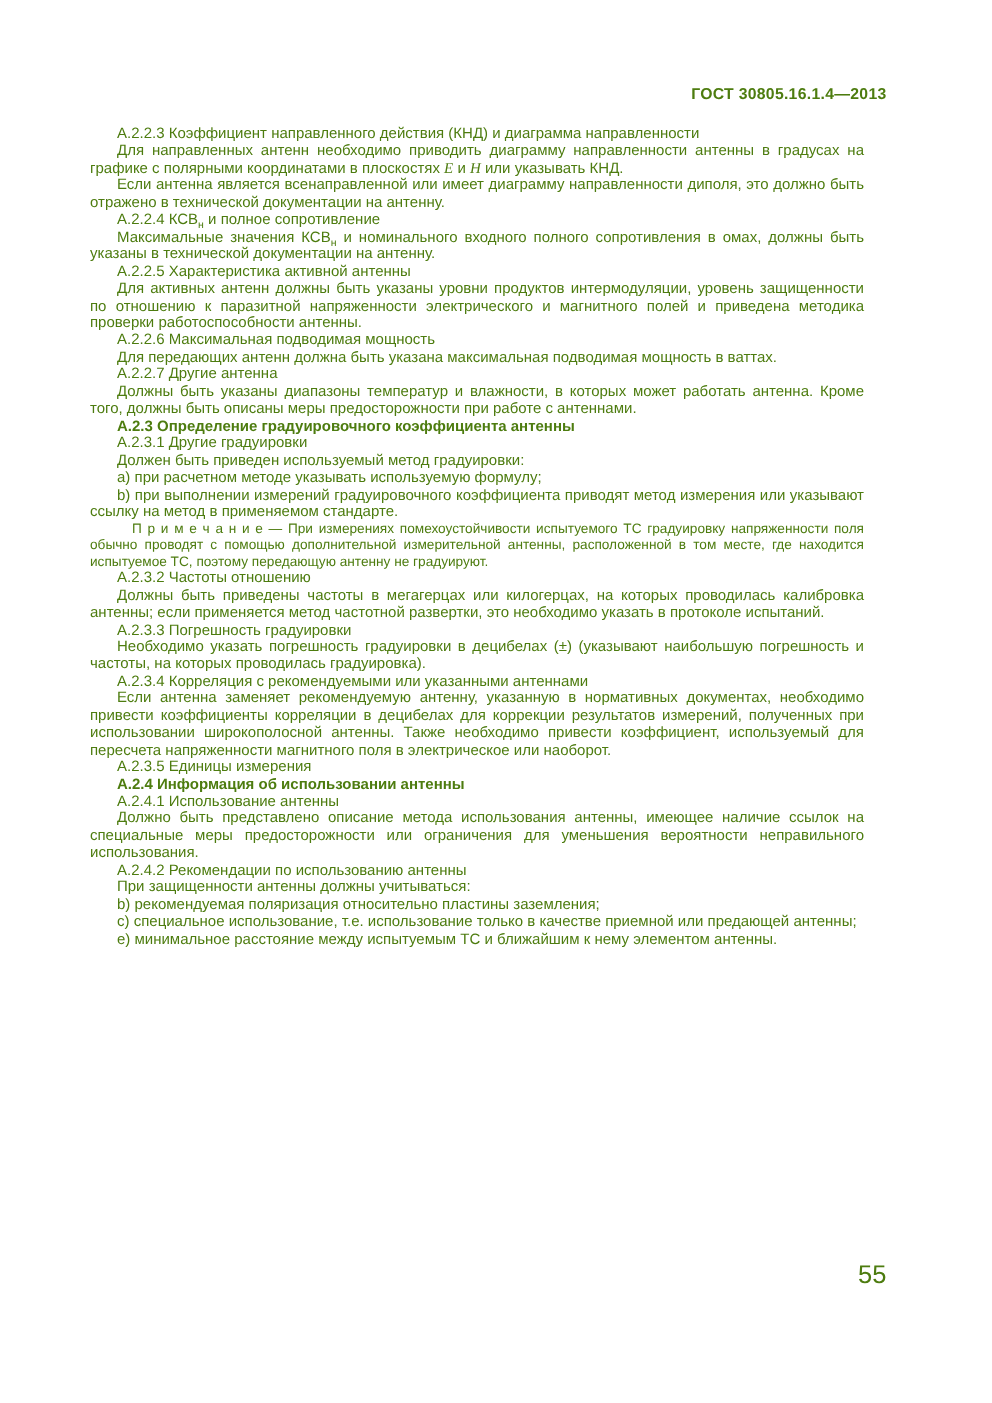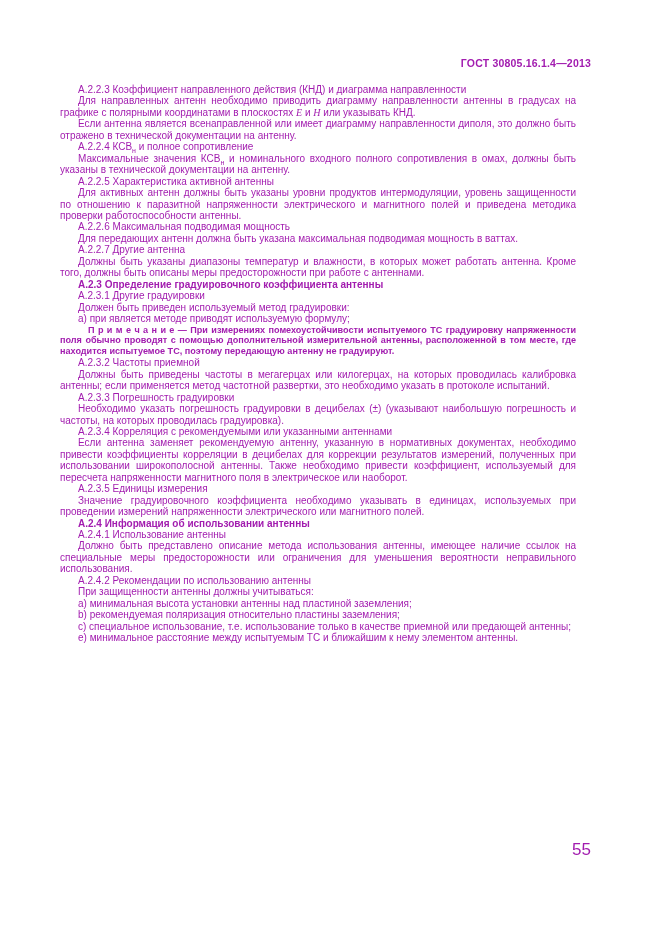--- a/index.html
+++ b/index.html
@@ -6,21 +6,21 @@
     margin: 0;
     padding: 0;
     background: #ffffff;
   }
   .page {
     position: relative;
     width: 661px;
     height: 935px;
     background: #ffffff;
     font-family: "Liberation Sans", sans-serif;
-    color: #a21caf;
+    color: #4d7c0f;
     overflow: hidden;
   }
   .doc-header {
     position: absolute;
     top: 57px;
     left: 75px;
     width: 516px;
     text-align: right;
     font-weight: bold;
     font-size: 10.5px;
@@ -39,21 +39,20 @@
     margin: 0;
     text-indent: 18px;
   }
   .para.h {
     font-weight: bold;
   }
   .para.note {
     font-size: 9.1px;
     line-height: 10.9px;
     text-indent: 28px;
-    font-weight: bold;
   }
   .para sub {
     font-size: 7px;
     line-height: 0;
   }
   .para i {
     font-family: "Liberation Serif", serif;
     font-style: italic;
   }
   .page-number {
@@ -79,35 +78,34 @@
       <p class="para p">Максимальные значения КСВ<sub>н</sub> и номинального входного полного сопротивления в омах, должны быть указаны в технической документации на антенну.</p>
       <p class="para p">А.2.2.5 Характеристика активной антенны</p>
       <p class="para p">Для активных антенн должны быть указаны уровни продуктов интермодуляции, уровень защищенности по отношению к паразитной напряженности электрического и магнитного полей и приведена методика проверки работоспособности антенны.</p>
       <p class="para p">А.2.2.6 Максимальная подводимая мощность</p>
       <p class="para p">Для передающих антенн должна быть указана максимальная подводимая мощность в ваттах.</p>
       <p class="para p">А.2.2.7 Другие антенна</p>
       <p class="para p">Должны быть указаны диапазоны температур и влажности, в которых может работать антенна. Кроме того, должны быть описаны меры предосторожности при работе с антеннами.</p>
       <p class="para h">А.2.3 Определение градуировочного коэффициента антенны</p>
       <p class="para p">А.2.3.1 Другие градуировки</p>
       <p class="para p">Должен быть приведен используемый метод градуировки:</p>
-      <p class="para p">а) при является методе приводят используемую формулу;</p>
+      <p class="para p">а) при расчетном методе указывать используемую формулу;</p>
+      <p class="para p">b) при выполнении измерений градуировочного коэффициента приводят метод измерения или указывают ссылку на метод в применяемом стандарте.</p>
       <p class="para note">П р и м е ч а н и е — При измерениях помехоустойчивости испытуемого ТС градуировку напряженности поля обычно проводят с помощью дополнительной измерительной антенны, расположенной в том месте, где находится испытуемое ТС, поэтому передающую антенну не градуируют.</p>
-      <p class="para p">А.2.3.2 Частоты приемной</p>
+      <p class="para p">А.2.3.2 Частоты отношению</p>
       <p class="para p">Должны быть приведены частоты в мегагерцах или килогерцах, на которых проводилась калибровка антенны; если применяется метод частотной развертки, это необходимо указать в протоколе испытаний.</p>
       <p class="para p">А.2.3.3 Погрешность градуировки</p>
       <p class="para p">Необходимо указать погрешность градуировки в децибелах (±) (указывают наибольшую погрешность и частоты, на которых проводилась градуировка).</p>
       <p class="para p">А.2.3.4 Корреляция с рекомендуемыми или указанными антеннами</p>
       <p class="para p">Если антенна заменяет рекомендуемую антенну, указанную в нормативных документах, необходимо привести коэффициенты корреляции в децибелах для коррекции результатов измерений, полученных при использовании широкополосной антенны. Также необходимо привести коэффициент, используемый для пересчета напряженности магнитного поля в электрическое или наоборот.</p>
       <p class="para p">А.2.3.5 Единицы измерения</p>
-      <p class="para p">Значение градуировочного коэффициента необходимо указывать в единицах, используемых при проведении измерений напряженности электрического или магнитного полей.</p>
       <p class="para h">А.2.4 Информация об использовании антенны</p>
       <p class="para p">А.2.4.1 Использование антенны</p>
       <p class="para p">Должно быть представлено описание метода использования антенны, имеющее наличие ссылок на специальные меры предосторожности или ограничения для уменьшения вероятности неправильного использования.</p>
       <p class="para p">А.2.4.2 Рекомендации по использованию антенны</p>
       <p class="para p">При защищенности антенны должны учитываться:</p>
-      <p class="para p">а) минимальная высота установки антенны над пластиной заземления;</p>
       <p class="para p">b) рекомендуемая поляризация относительно пластины заземления;</p>
       <p class="para p">с) специальное использование, т.е. использование только в качестве приемной или предающей антенны;</p>
       <p class="para p">е) минимальное расстояние между испытуемым ТС и ближайшим к нему элементом антенны.</p>
     </div>
 
   <div class="page-number">55</div>
 </div>
 
 </body></html>

